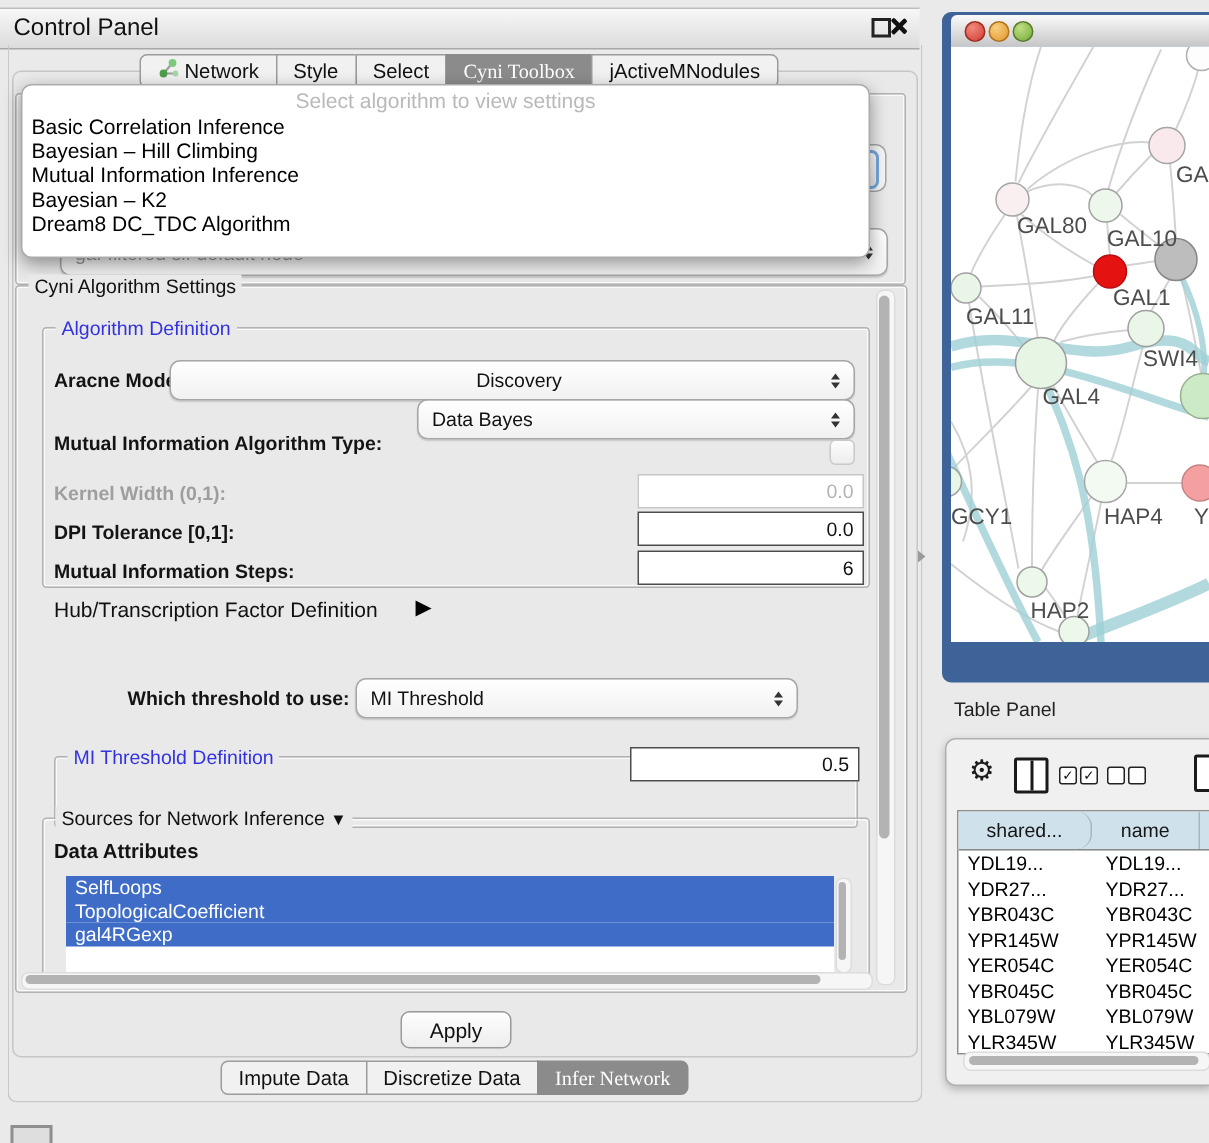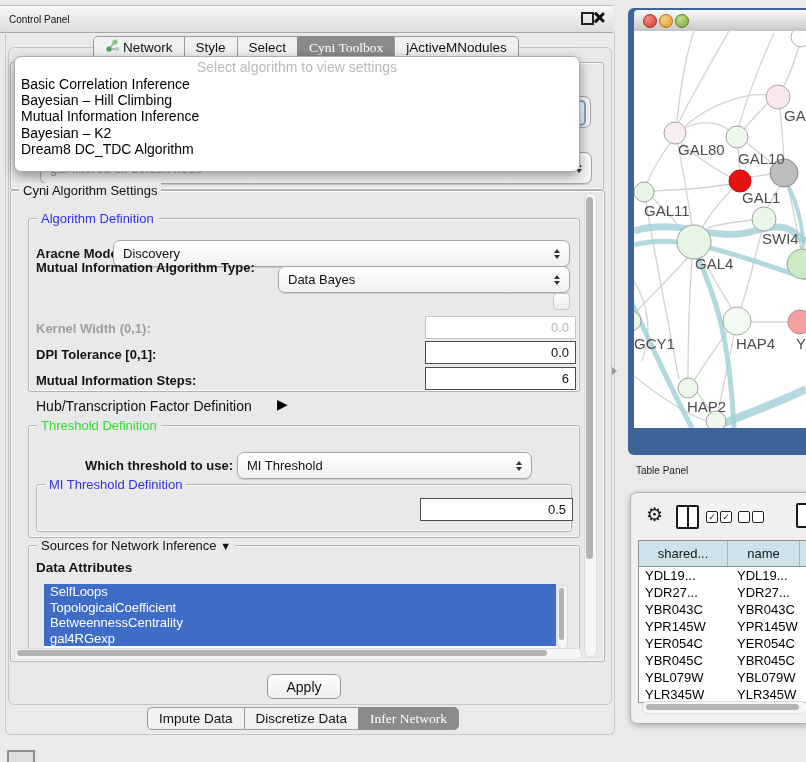--- a/index.html
+++ b/index.html
@@ -2,21 +2,21 @@
 <html><head>
 <meta charset="utf-8">
 <style>
   html,body{margin:0;padding:0;}
   body{font-family:"Liberation Sans",sans-serif;background:#eaeaea;}
   #root{position:relative;width:806px;height:762px;overflow:hidden;background:#eaeaea;}
   .abs{position:absolute;}
   
   .titlebar{left:0;top:5px;width:613px;height:26px;background:linear-gradient(#f7f7f7,#dcdcdc);
     border-top:1px solid #bdbdbd;border-bottom:1px solid #a8a8a8;display:flex;align-items:center;}
-  .titlebar .ttl{font-size:10px;color:#111;margin-left:9px;}
+  .titlebar .ttl{font-size:16px;color:#111;margin-left:9px;}
   .float-icon{position:absolute;right:26px;top:7px;width:9px;height:9px;border:2px solid #222;}
   .x-icon{position:absolute;right:8px;top:6px;width:12px;height:12px;}
   .x-icon i{position:absolute;left:5px;top:0;width:2.5px;height:13px;background:#111;border-radius:1px;}
   .x-icon i:first-child{transform:rotate(45deg);} .x-icon i:last-child{transform:rotate(-45deg);}
   .outerpanel{left:5px;top:30px;width:608px;height:704px;border:1px solid #c9c9c9;border-top:none;border-radius:0 0 6px 6px;}
   .innerpanel{left:8px;top:47px;width:602px;height:656px;border:1px solid #c6c6c6;border-radius:6px;background:#e9e9e9;}
   
   .tabrow{display:flex;}
   .tab{border:1px solid #9b9b9b;margin-left:-1px;background:#f1f1f1;color:#111;font-size:13.5px;
     padding:0 11px;height:21px;line-height:21px;display:flex;align-items:center;gap:4px;}
@@ -57,21 +57,21 @@
   .checkbox{border:1px solid #c9c9c9;border-radius:4px;background:linear-gradient(#fdfdfd,#ededed);}
   
   .netwin{left:628px;top:8px;width:178px;height:447px;background:#3d6398;border-radius:6px 0 0 6px;}
   .nettitle{left:634px;top:10px;width:172px;height:21px;background:linear-gradient(#fafafa,#c6c6c6);border-radius:4px 0 0 0;}
   .light{position:absolute;top:4px;width:12px;height:12px;border-radius:50%;}
   .l-red{left:9px;background:radial-gradient(circle at 35% 30%,#f08a7d,#d33a30);border:1px solid #9e2b22;}
   .l-yel{left:25px;background:radial-gradient(circle at 35% 30%,#f8cf7e,#e1962e);border:1px solid #b27119;}
   .l-grn{left:41px;background:radial-gradient(circle at 35% 30%,#bede84,#74aa38);border:1px solid #567f2a;}
   .netcanvas{left:634px;top:31px;width:172px;height:397px;background:#fff;overflow:hidden;}
   
-  .tp-title{font-size:10px;color:#222;}
+  .tp-title{font-size:13px;color:#222;}
   .tablewin{left:630px;top:492px;width:176px;height:230px;background:#f0f0f0;border:1px solid #b0b0b0;
     border-radius:7px 0 0 7px;box-shadow:0 2px 6px rgba(0,0,0,0.25);}
   .gear{font-size:19px;color:#1c1c1c;line-height:1;}
   .colicon{width:19px;height:20px;border:2px solid #1a1a1a;border-radius:2px;background:#fff;display:flex;}
   .colicon i{flex:1;} .colicon i:first-child{border-right:2px solid #1a1a1a;}
   .cb{width:10px;height:10px;border:1.5px solid #222;border-radius:2px;background:#fff;font-size:9px;line-height:10px;
     text-align:center;color:#111;display:inline-block;}
   .docicon{width:15px;height:21px;border:2px solid #1a1a1a;background:#fff;border-radius:2px;}
   .tbl{background:#fff;border:1px solid #8f8f8f;overflow:hidden;}
   .thead{display:flex;height:25px;background:#cfe2ec;border-bottom:1px solid #8a8a8a;}
@@ -147,28 +147,28 @@
   </div>
 
   <div class="abs group" style="left:10px;top:190px;width:593px;height:470px;">
     <span class="gtitle">Cyni Algorithm Settings</span>
   </div>
 
   <div class="abs group" style="left:28px;top:218px;width:550px;height:172px;">
     <span class="gtitle t-blue">Algorithm Definition</span>
   </div>
   <span class="abs lbl" style="left:36px;top:246px;">Aracne Mode:</span>
-  <div class="abs combo" style="left:113px;top:240px;width:455px;height:25px;">
+  <div class="abs combo" style="left:113px;top:240px;width:455px;height:25px;justify-content:center;">
     <span class="ctext">Discovery</span>
     <span class="arrows">
         <i class="up"></i>
         <i class="dn"></i>
       </span>
   </div>
-  <span class="abs lbl" style="left:36px;top:260px;">Mutual Information Algorithm Type:</span>
+  <span class="abs lbl" style="left:36px;top:288px;">Mutual Information Algorithm Type:</span>
   <div class="abs combo" style="left:278px;top:266px;width:290px;height:25px;">
     <span class="ctext">Data Bayes</span>
     <span class="arrows">
         <i class="up"></i>
         <i class="dn"></i>
       </span>
   </div>
   <div class="abs checkbox" style="left:553px;top:293px;width:15px;height:15px;"></div>
   <span class="abs lbl dis" style="left:36px;top:321px;">Kernel Width (0,1):</span>
   <div class="abs tfield dis" style="left:425px;top:316px;width:143px;height:21px;">
@@ -179,49 +179,45 @@
     <span>0.0</span>
   </div>
   <span class="abs lbl" style="left:36px;top:373px;">Mutual Information Steps:</span>
   <div class="abs tfield" style="left:425px;top:367px;width:143px;height:21px;">
     <span>6</span>
   </div>
 
   <span class="abs" style="left:36px;top:398px;font-size:14px;color:#111;">Hub/Transcription Factor Definition</span>
   <span class="abs" style="left:277px;top:396px;font-size:14px;color:#000;">▶</span>
 
-  <div class="abs group" style="left:28px;top:425px;width:550px;height:111px;">
-    <span class="gtitle t-green">Threshold Definition</span>
-  </div>
   <span class="abs lbl" style="left:85px;top:458px;">Which threshold to use:</span>
   <div class="abs combo" style="left:237px;top:452px;width:293px;height:25px;">
     <span class="ctext">MI Threshold</span>
     <span class="arrows">
         <i class="up"></i>
         <i class="dn"></i>
       </span>
   </div>
-  <div class="abs group" style="left:36px;top:484px;width:534px;height:46px;text-decoration:underline;">
+  <div class="abs group" style="left:36px;top:504px;width:534px;height:46px;text-decoration:underline;">
     <span class="gtitle t-blue">MI Threshold Definition</span>
   </div>
   <div class="abs tfield" style="left:420px;top:498px;width:145px;height:21px;">
     <span>0.5</span>
   </div>
 
   <div class="abs group" style="left:28px;top:545px;width:550px;height:106px;">
     <span class="gtitle">
       <span>Sources for Network Inference</span>
       <span style="font-size:11px;">▼</span>
     </span>
   </div>
   <span class="abs lbl" style="left:36px;top:560px;font-size:13.5px;">Data Attributes</span>
   <div class="abs attrlist" style="left:44px;top:584px;width:512px;height:64px;" id="attrList">
       <div class="li">SelfLoops</div>
       <div class="li">TopologicalCoefficient</div>
-      <div class="li">BetweennessCentrality</div>
       <div class="li">gal4RGexp</div>
     </div>
   <div class="abs sb-track" style="left:557px;top:585px;width:9px;height:62px;">
     <div class="sb-thumb" style="position:absolute;left:1px;top:2px;width:5px;height:52px;"></div>
   </div>
 
   <div class="abs sb-track" style="left:584px;top:193px;width:11px;height:462px;">
     <div class="sb-thumb" style="position:absolute;left:1px;top:3px;width:7px;height:362px;"></div>
   </div>
   <div class="abs sb-track" style="left:14px;top:648px;width:566px;height:10px;">
@@ -323,21 +319,21 @@
       <i></i>
     </div>
   <span class="abs cb" style="left:706px;top:511px;">✓</span>
   <span class="abs cb" style="left:720px;top:511px;">✓</span>
   <span class="abs cb" style="left:738px;top:511px;"></span>
   <span class="abs cb" style="left:752px;top:511px;"></span>
   <div class="abs docicon" style="left:796px;top:503px;"></div>
 
   <div class="abs tbl" style="left:638px;top:540px;width:168px;height:161px;">
     <div class="thead" id="tblHead">
-        <div class="th" style="width: 88px; flex: 0 0 auto;">shared...</div>
+        <div class="th" style="width: 88px; flex: 0 0 auto; border-radius: 10px;">shared...</div>
         <div class="th" style="width: 71px; flex: 0 0 auto;">name</div>
         <div class="th" style="width: 60px; flex: 0 0 auto;">A</div>
       </div>
     <div id="tblBody">
         <div class="trow">
           <div class="td" style="width: 88px; flex: 0 0 auto; padding-left: 6px;">YDL19...</div>
           <div class="td" style="width: 71px; flex: 0 0 auto; padding-left: 4px;">YDL19...</div>
         </div>
         <div class="trow">
           <div class="td" style="width: 88px; flex: 0 0 auto; padding-left: 6px;">YDR27...</div>

